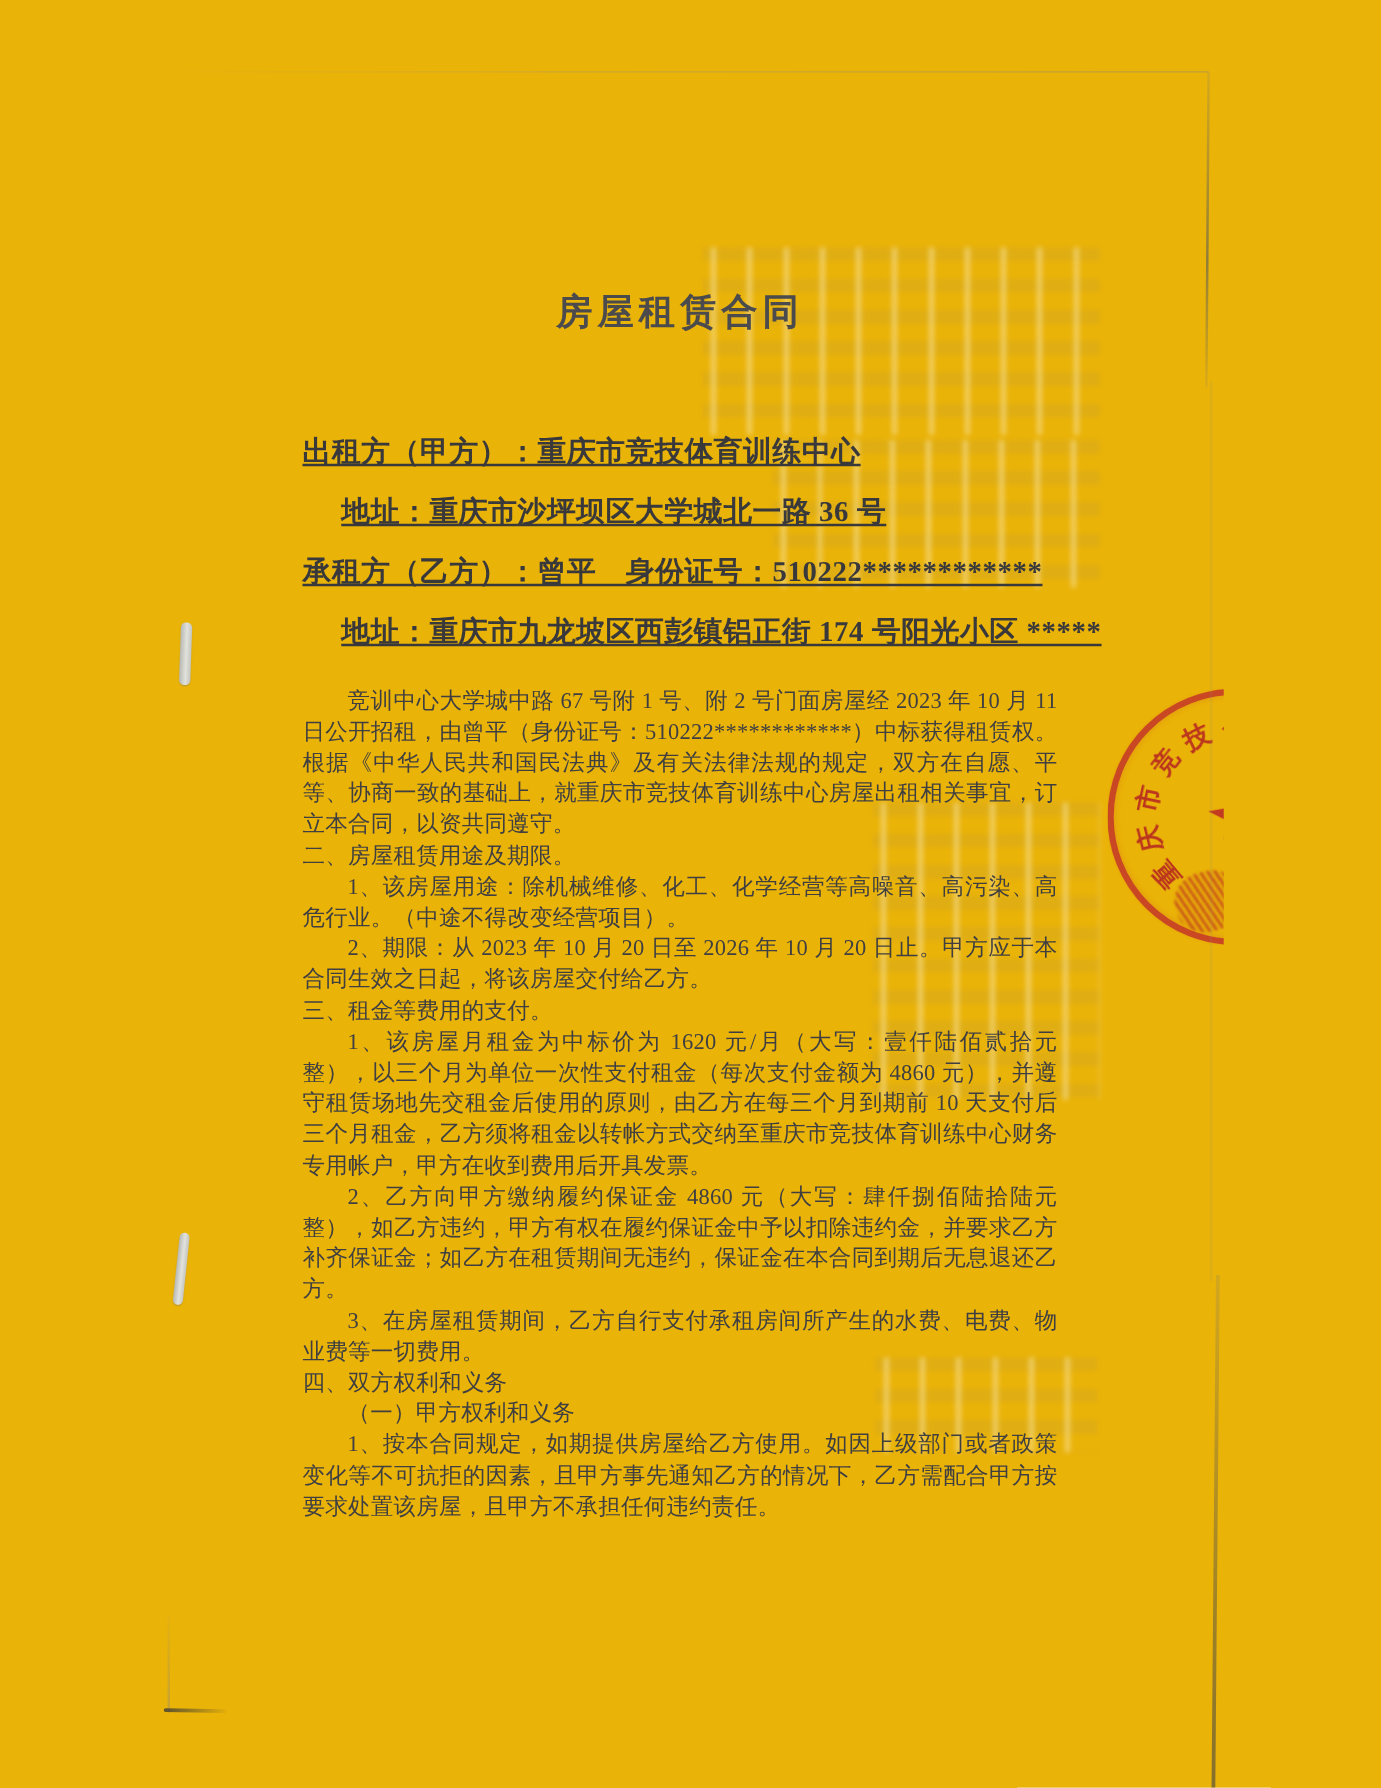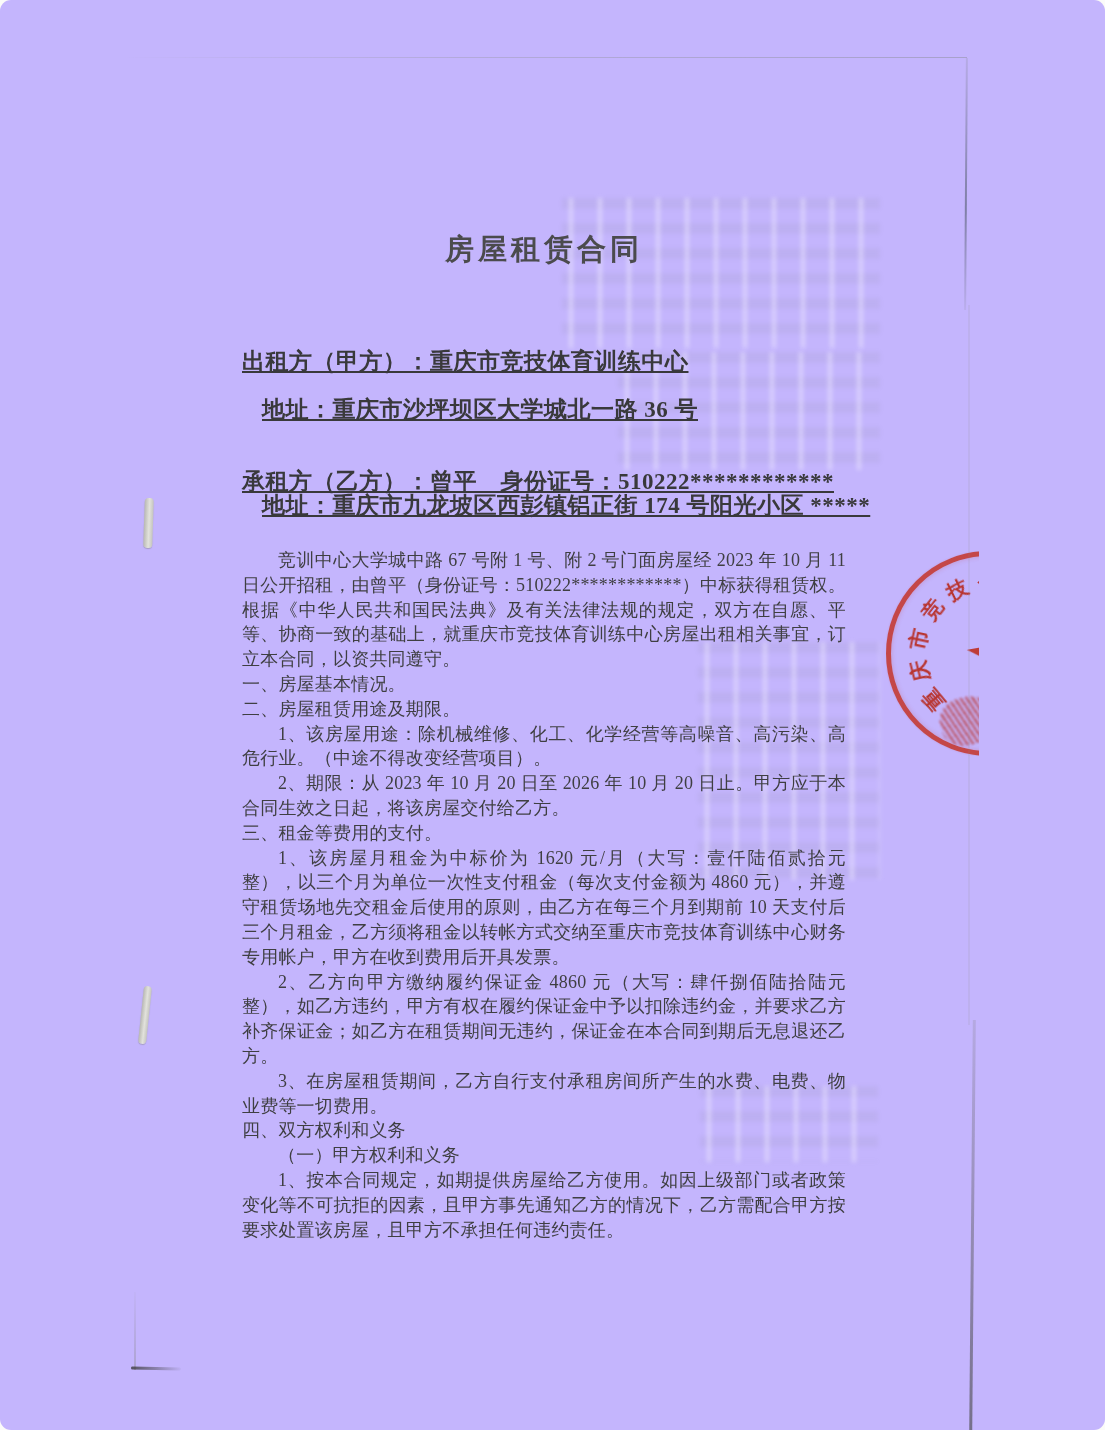--- a/index.html
+++ b/index.html
@@ -3,35 +3,34 @@
 <meta charset="utf-8">
 <style>
   html,body{margin:0;padding:0;}
   body{
     width:1105px;height:1430px;position:relative;overflow:hidden;
     background:#fbfbf9;
     font-family:"Liberation Serif","DejaVu Serif",serif;
   }
   .page{
     position:absolute;left:0;top:0;width:1105px;height:1430px;
-    background:#c4b5fd;
-    border-radius:11px;
+    background:#eab308;
   }
   
   .title{
     position:absolute;left:242px;top:230px;width:604px;
     text-align:center;font-size:29px;font-weight:bold;
     letter-spacing:4px;color:#4b4b4d;
   }
   .party-line{
     position:absolute;left:242px;width:640px;
     font-size:23px;font-weight:bold;color:#39393b;
     letter-spacing:0.5px;white-space:nowrap;text-decoration:underline;
   }
-  .party-indent{margin-left:20px;}
+  .party-indent{margin-left:31px;}
   .body-text{
     position:absolute;left:242px;top:548px;width:604px;
     font-size:18px;line-height:24.8px;color:#3f3f42;
     text-align:justify;letter-spacing:0.2px;
   }
   .body-text p{margin:0;text-indent:2em;}
   .body-text p.heading{text-indent:0;}
   
   .ghost{
     position:absolute;filter:blur(2px);opacity:0.5;pointer-events:none;
@@ -108,27 +107,26 @@
 
   <div class="ghost" style="left:562px;top:198px;width:318px;height:150px;"></div>
   <div class="ghost" style="left:618px;top:352px;width:262px;height:118px;"></div>
   <div class="ghost" style="left:698px;top:642px;width:182px;height:238px;"></div>
   <div class="ghost" style="left:700px;top:1086px;width:178px;height:76px;"></div>
 
   <div class="title">房屋租赁合同</div>
 
   <div class="party-line" style="top:346px;">出租方（甲方）：重庆市竞技体育训练中心</div>
   <div class="party-line party-indent" style="top:394px;">地址：重庆市沙坪坝区大学城北一路 36 号</div>
-  <div class="party-line" style="top:442px;margin-top:24px;">承租方（乙方）：曾平　身份证号：510222************</div>
+  <div class="party-line" style="top:442px;">承租方（乙方）：曾平　身份证号：510222************</div>
   <div class="party-line party-indent" style="top:490px;">地址：重庆市九龙坡区西彭镇铝正街 174 号阳光小区 *****</div>
 
   <div class="body-text">
     <p>竞训中心大学城中路 67 号附 1 号、附 2 号门面房屋经 2023 年 10 月 11 日公开招租，由曾平（身份证号：510222************）中标获得租赁权。根据《中华人民共和国民法典》及有关法律法规的规定，双方在自愿、平等、协商一致的基础上，就重庆市竞技体育训练中心房屋出租相关事宜，订立本合同，以资共同遵守。</p>
 
-    <p class="heading">一、房屋基本情况。</p>
 
     <p class="heading">二、房屋租赁用途及期限。</p>
     <p>1、该房屋用途：除机械维修、化工、化学经营等高噪音、高污染、高危行业。（中途不得改变经营项目）。</p>
     <p>2、期限：从 2023 年 10 月 20 日至 2026 年 10 月 20 日止。甲方应于本合同生效之日起，将该房屋交付给乙方。</p>
 
     <p class="heading">三、租金等费用的支付。</p>
     <p>1、该房屋月租金为中标价为 1620 元/月（大写：壹仟陆佰贰拾元整），以三个月为单位一次性支付租金（每次支付金额为 4860 元），并遵守租赁场地先交租金后使用的原则，由乙方在每三个月到期前 10 天支付后三个月租金，乙方须将租金以转帐方式交纳至重庆市竞技体育训练中心财务专用帐户，甲方在收到费用后开具发票。</p>
     <p>2、乙方向甲方缴纳履约保证金 4860 元（大写：肆仟捌佰陆拾陆元整），如乙方违约，甲方有权在履约保证金中予以扣除违约金，并要求乙方补齐保证金；如乙方在租赁期间无违约，保证金在本合同到期后无息退还乙方。</p>
     <p>3、在房屋租赁期间，乙方自行支付承租房间所产生的水费、电费、物业费等一切费用。</p>
 

